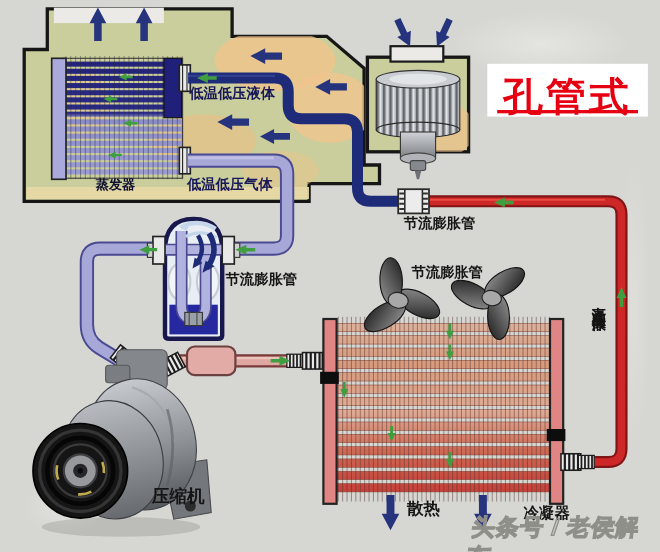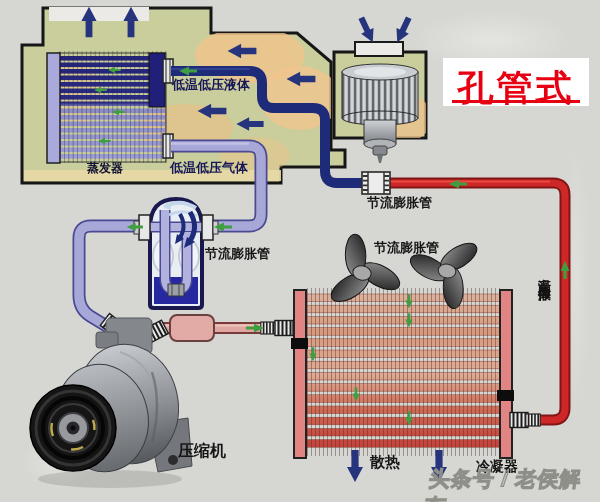--- a/index.html
+++ b/index.html
@@ -15,21 +15,21 @@
   .stage svg{position:absolute;left:0;top:0;}
   .lbl{position:absolute;font-weight:bold;white-space:nowrap;color:#151515;}
   .lbl-navy{color:#181858;}
   .lbl-llpl{left:172px;top:76px;font-size:13px;}
   .lbl-llpg{left:170px;top:159px;font-size:13px;}
   .lbl-evap{left:87px;top:160px;font-size:12px;color:#101030;}
   .lbl-accum{left:205px;top:245px;font-size:13px;}
   .lbl-exp{left:367px;top:194px;font-size:13px;}
   .lbl-fan{left:374px;top:239px;font-size:13px;}
   .lbl-hphl{left:535px;top:268px;font-size:13px;writing-mode:vertical-rl;letter-spacing:2px;height:96px;}
-  .lbl-comp{left:138px;top:441px;font-size:16px;margin-left:40px;}
+  .lbl-comp{left:138px;top:441px;font-size:16px;}
   .lbl-heat{left:370px;top:453px;font-size:15px;}
   .lbl-cond{left:476px;top:458px;font-size:14px;}
   .tagbox{
     position:absolute;left:443px;top:58px;width:146px;height:48px;background:#ffffff;
     display:flex;align-items:flex-end;justify-content:center;
   }
   .tagtext{
     font-family:"Liberation Serif",serif;font-weight:bold;font-size:36px;line-height:1;
     color:#e70012;letter-spacing:3px;
   }

